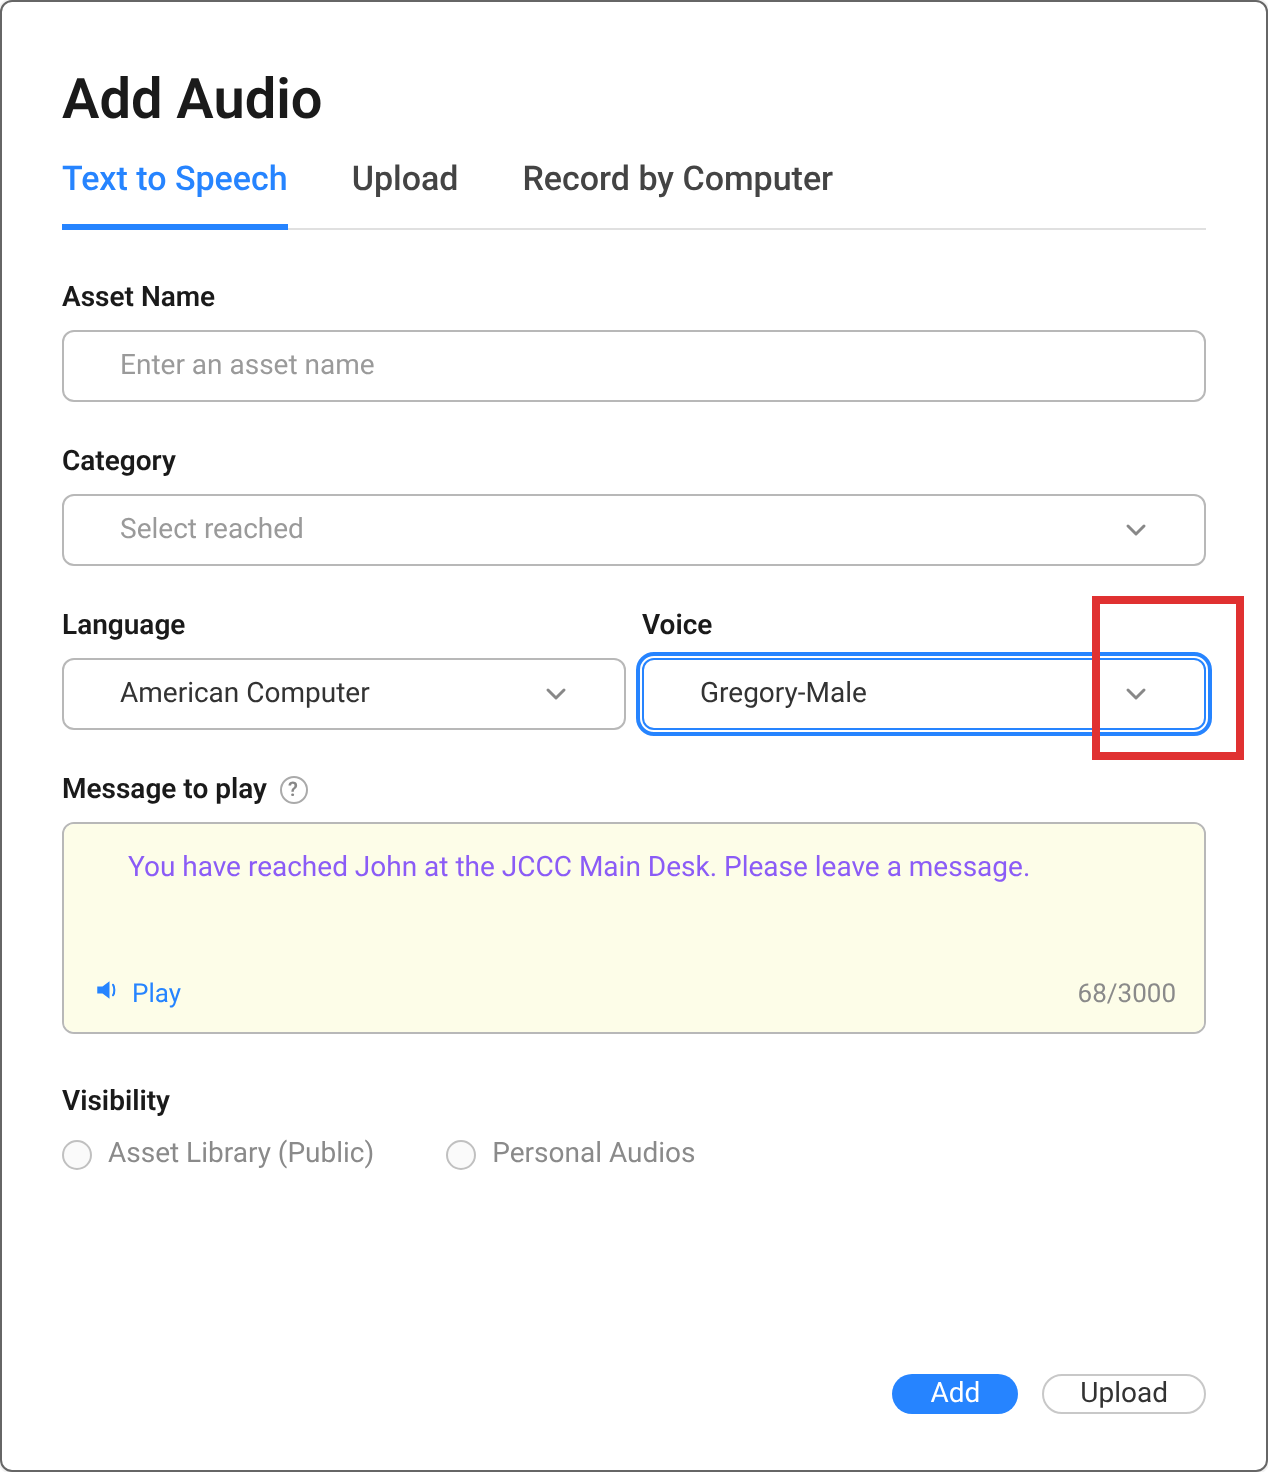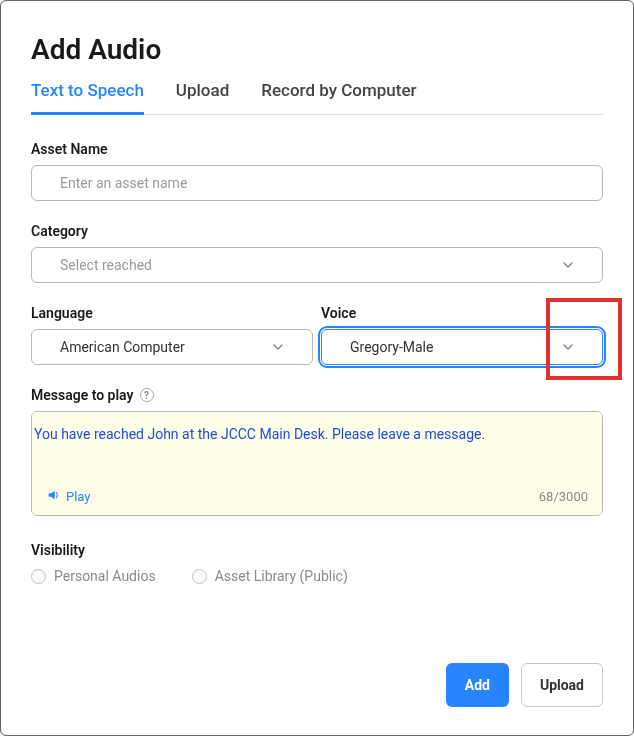--- a/index.html
+++ b/index.html
@@ -98,23 +98,23 @@
     height: 82px;
   }
   .msg-block { margin-bottom: 26px; }
   .msg-box {
     border: 1px solid #b8b8b8;
     border-radius: 6px;
     overflow: hidden;
   }
   .msg-text {
     background: #FDFDE8;
-    padding: 12px 2px;
-    font-size: 14px;
-    color: #1d4ed8;
+    padding: 12px 32px;
+    font-size: 14px;
+    color: #8b5cf6;
     min-height: 68px;
     line-height: 1.5;
   }
   .msg-footer {
     background: #FDFDE8;
     display: flex;
     justify-content: space-between;
     align-items: center;
     padding: 8px 14px 10px 14px;
     font-size: 13px;
@@ -156,25 +156,25 @@
     border-radius: 50%;
     background: #fafafa;
   }
   .footer {
     margin-top: auto;
     display: flex;
     justify-content: flex-end;
     gap: 12px;
   }
   .btn {
-    height: 44px;
+    height: 20px;
     padding: 0 18px;
-    border-radius: 6px;
-    font-size: 14px;
-    font-weight: 700;
+    border-radius: 16px;
+    font-size: 14px;
+    font-weight: 400;
     cursor: pointer;
     display: inline-flex;
     align-items: center;
     border: 1px solid transparent;
   }
   .btn-primary {
     background: #2684FF;
     color: #fff;
   }
   .btn-secondary {
@@ -262,25 +262,25 @@
         <div class="counter">68/3000</div>
       </div>
     </div>
   </div>
 
   <div class="field-group">
     <div class="label">Visibility</div>
     <div class="visibility-opts">
       <div class="radio-opt">
         <span class="radio-icon"></span>
-        <span>Personal Audios</span>
+        <span>Asset Library (Public)</span>
       </div>
       <div class="radio-opt">
         <span class="radio-icon"></span>
-        <span>Asset Library (Public)</span>
+        <span>Personal Audios</span>
       </div>
     </div>
   </div>
 
   <div class="footer">
     <div class="btn btn-primary">Add</div>
     <div class="btn btn-secondary">Upload</div>
   </div>
 
 </div>

